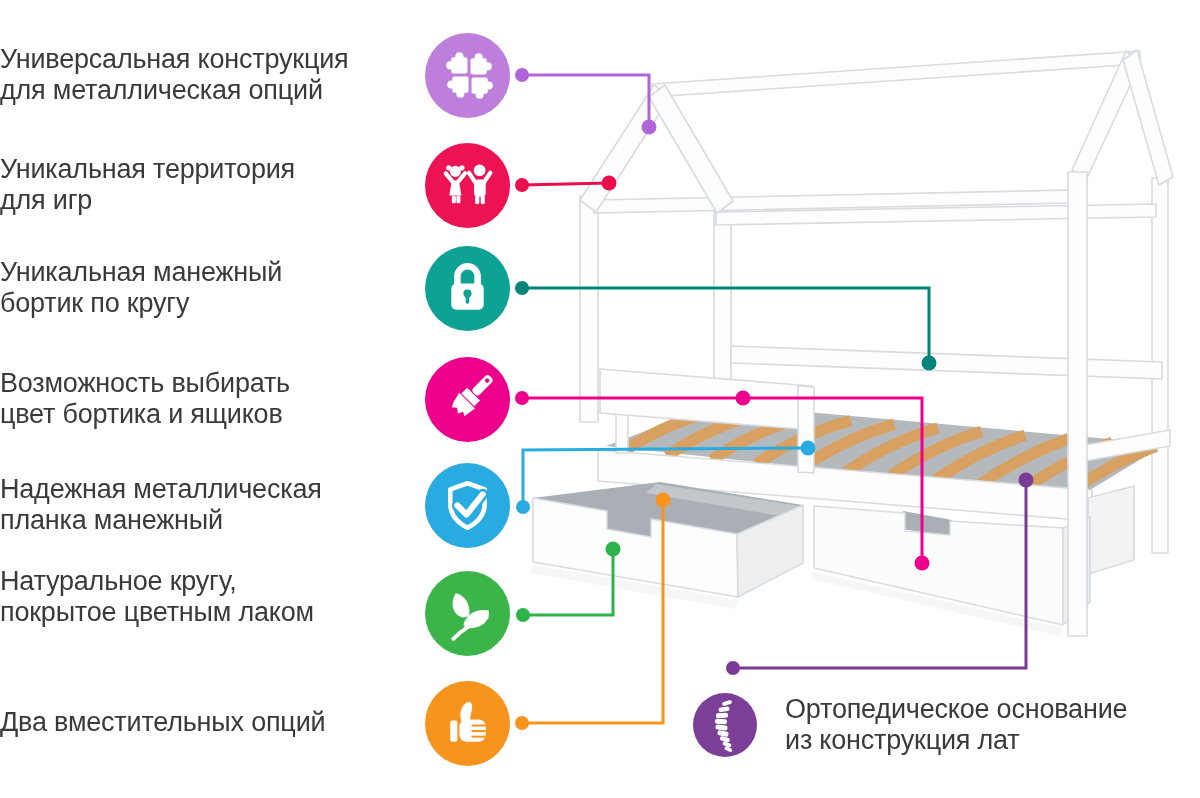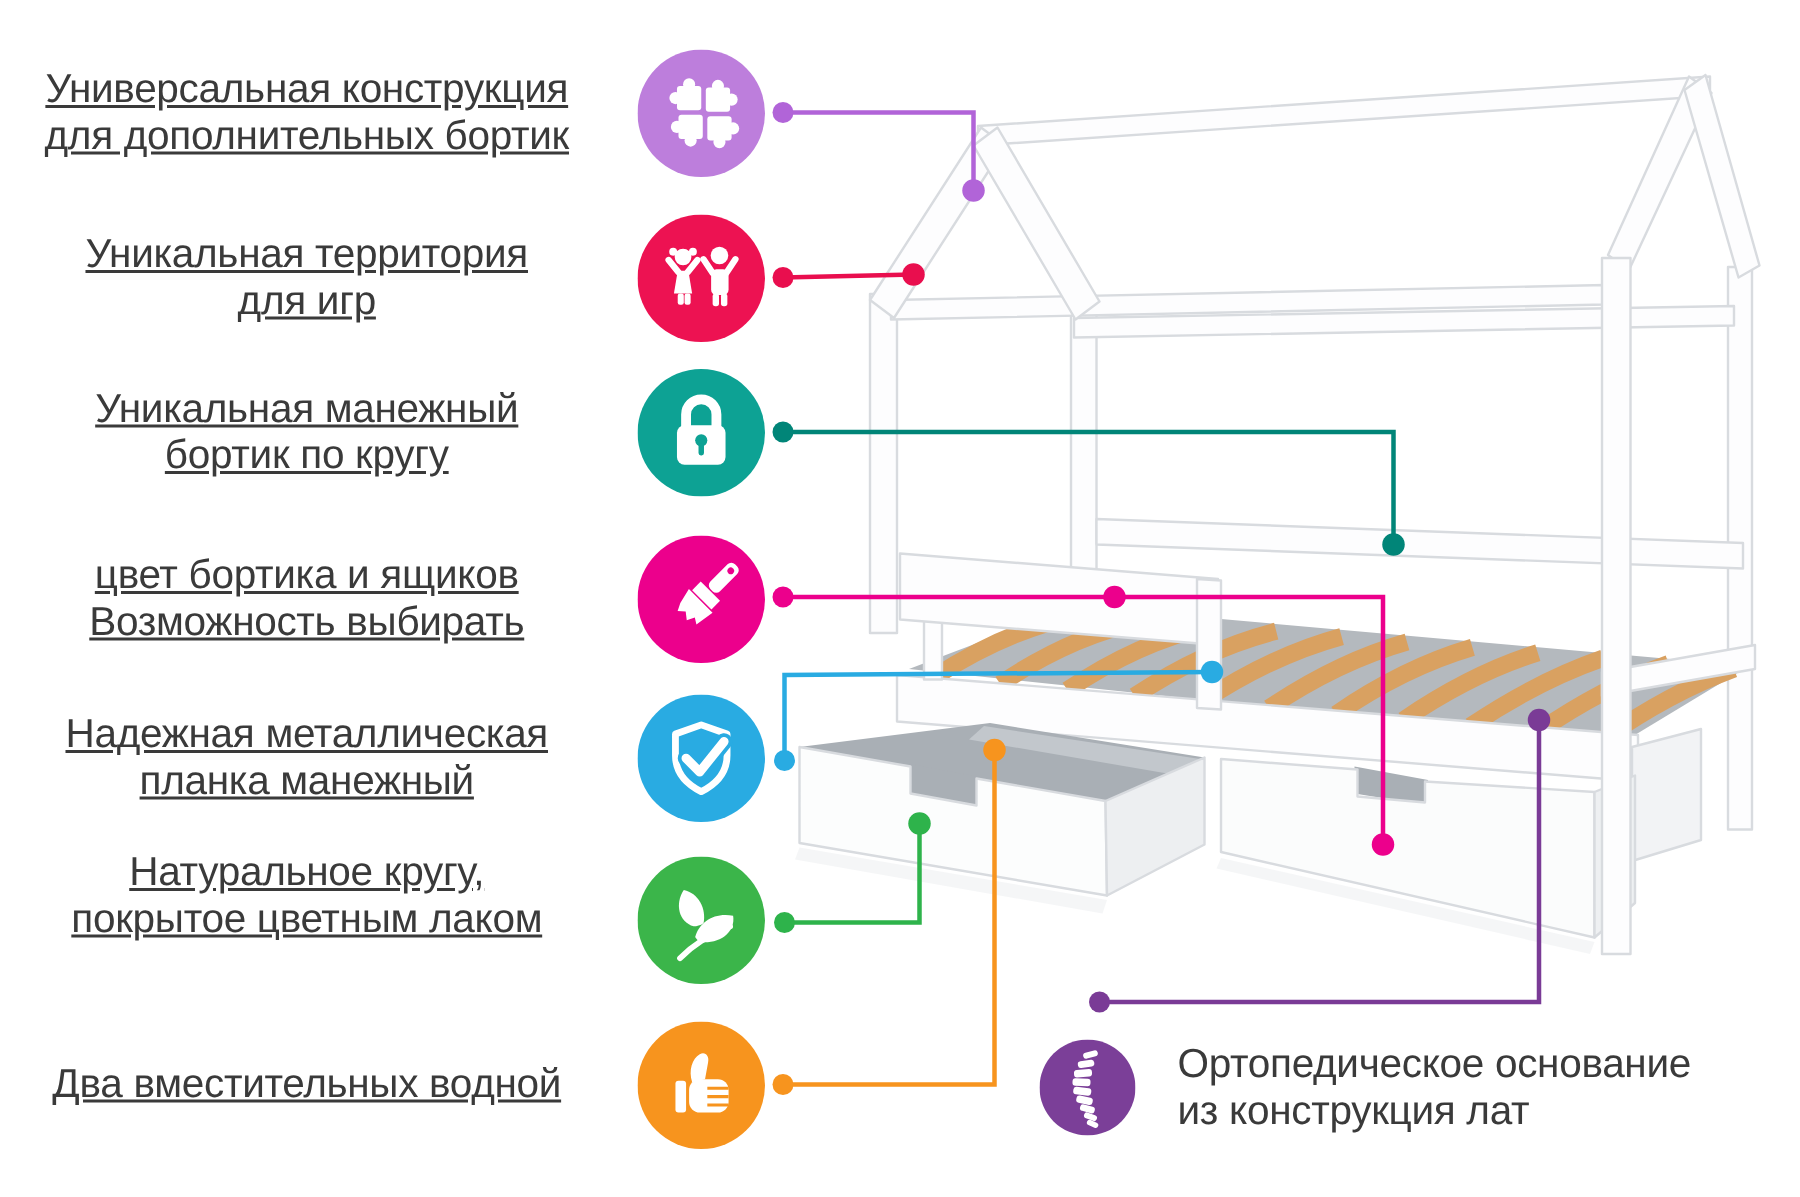--- a/index.html
+++ b/index.html
@@ -1,19 +1,19 @@
 <!DOCTYPE html>
 <html lang="ru"><head>
 <meta charset="utf-8">
 <style>
   html,body{margin:0;padding:0;background:#fff;}
   .canvas{position:relative;width:1200px;height:798px;background:#fff;overflow:hidden;
           font-family:"Liberation Sans","DejaVu Sans",sans-serif;color:#3a3a3a;}
-  .feature-label{position:absolute;left:0;width:409px;text-align:center;
-                 font-size:27px;line-height:31px;letter-spacing:-0.2px;text-decoration:underline;}
+  .feature-label{position:absolute;left:0;width:409px;text-align:left;
+                 font-size:27px;line-height:31px;letter-spacing:-0.2px;}
   .ortho-label{position:absolute;left:785px;width:400px;text-align:left;
                font-size:27px;line-height:31px;letter-spacing:-0.2px;}
   .icon{position:absolute;width:85px;height:85px;}
   .icon.small{width:64px;height:64px;}
   svg{display:block;}
   #scene{position:absolute;left:0;top:0;}
 </style>
 </head>
 <body>
 
@@ -98,44 +98,44 @@
       <circle cx="613" cy="549" r="7.5" fill="#2eb34b"></circle>
       <circle cx="522" cy="723" r="7" fill="#f7941e"></circle>
       <circle cx="663" cy="500" r="7.5" fill="#f7941e"></circle>
       <circle cx="733" cy="668" r="7" fill="#7a3b96"></circle>
       <circle cx="1026" cy="480" r="7.5" fill="#7a3b96"></circle>
     </g>
   </svg>
 
   <div class="feature-label" style="top:44px">
     <div>Универсальная конструкция</div>
-    <div>для дополнительных бортик</div>
+    <div>для металлическая опций</div>
   </div>
   <div class="feature-label" style="top:154px">
     <div>Уникальная территория</div>
     <div>для игр</div>
   </div>
   <div class="feature-label" style="top:257px">
     <div>Уникальная манежный</div>
     <div>бортик по кругу</div>
   </div>
   <div class="feature-label" style="top:368px">
+    <div>Возможность выбирать</div>
     <div>цвет бортика и ящиков</div>
-    <div>Возможность выбирать</div>
   </div>
   <div class="feature-label" style="top:474px">
     <div>Надежная металлическая</div>
     <div>планка манежный</div>
   </div>
   <div class="feature-label" style="top:566px">
     <div>Натуральное кругу,</div>
     <div>покрытое цветным лаком</div>
   </div>
   <div class="feature-label" style="top:707px">
-    <div>Два вместительных водной</div>
+    <div>Два вместительных опций</div>
   </div>
 
   <div class="ortho-label" style="top:694px">
     <div>Ортопедическое основание</div>
     <div>из конструкция лат</div>
   </div>
 
   <svg class="icon" style="left:425px;top:33px" viewBox="0 0 84 84">
     <circle cx="42" cy="42" r="42" fill="#bd7edc"></circle>
     <g fill="#fff">

